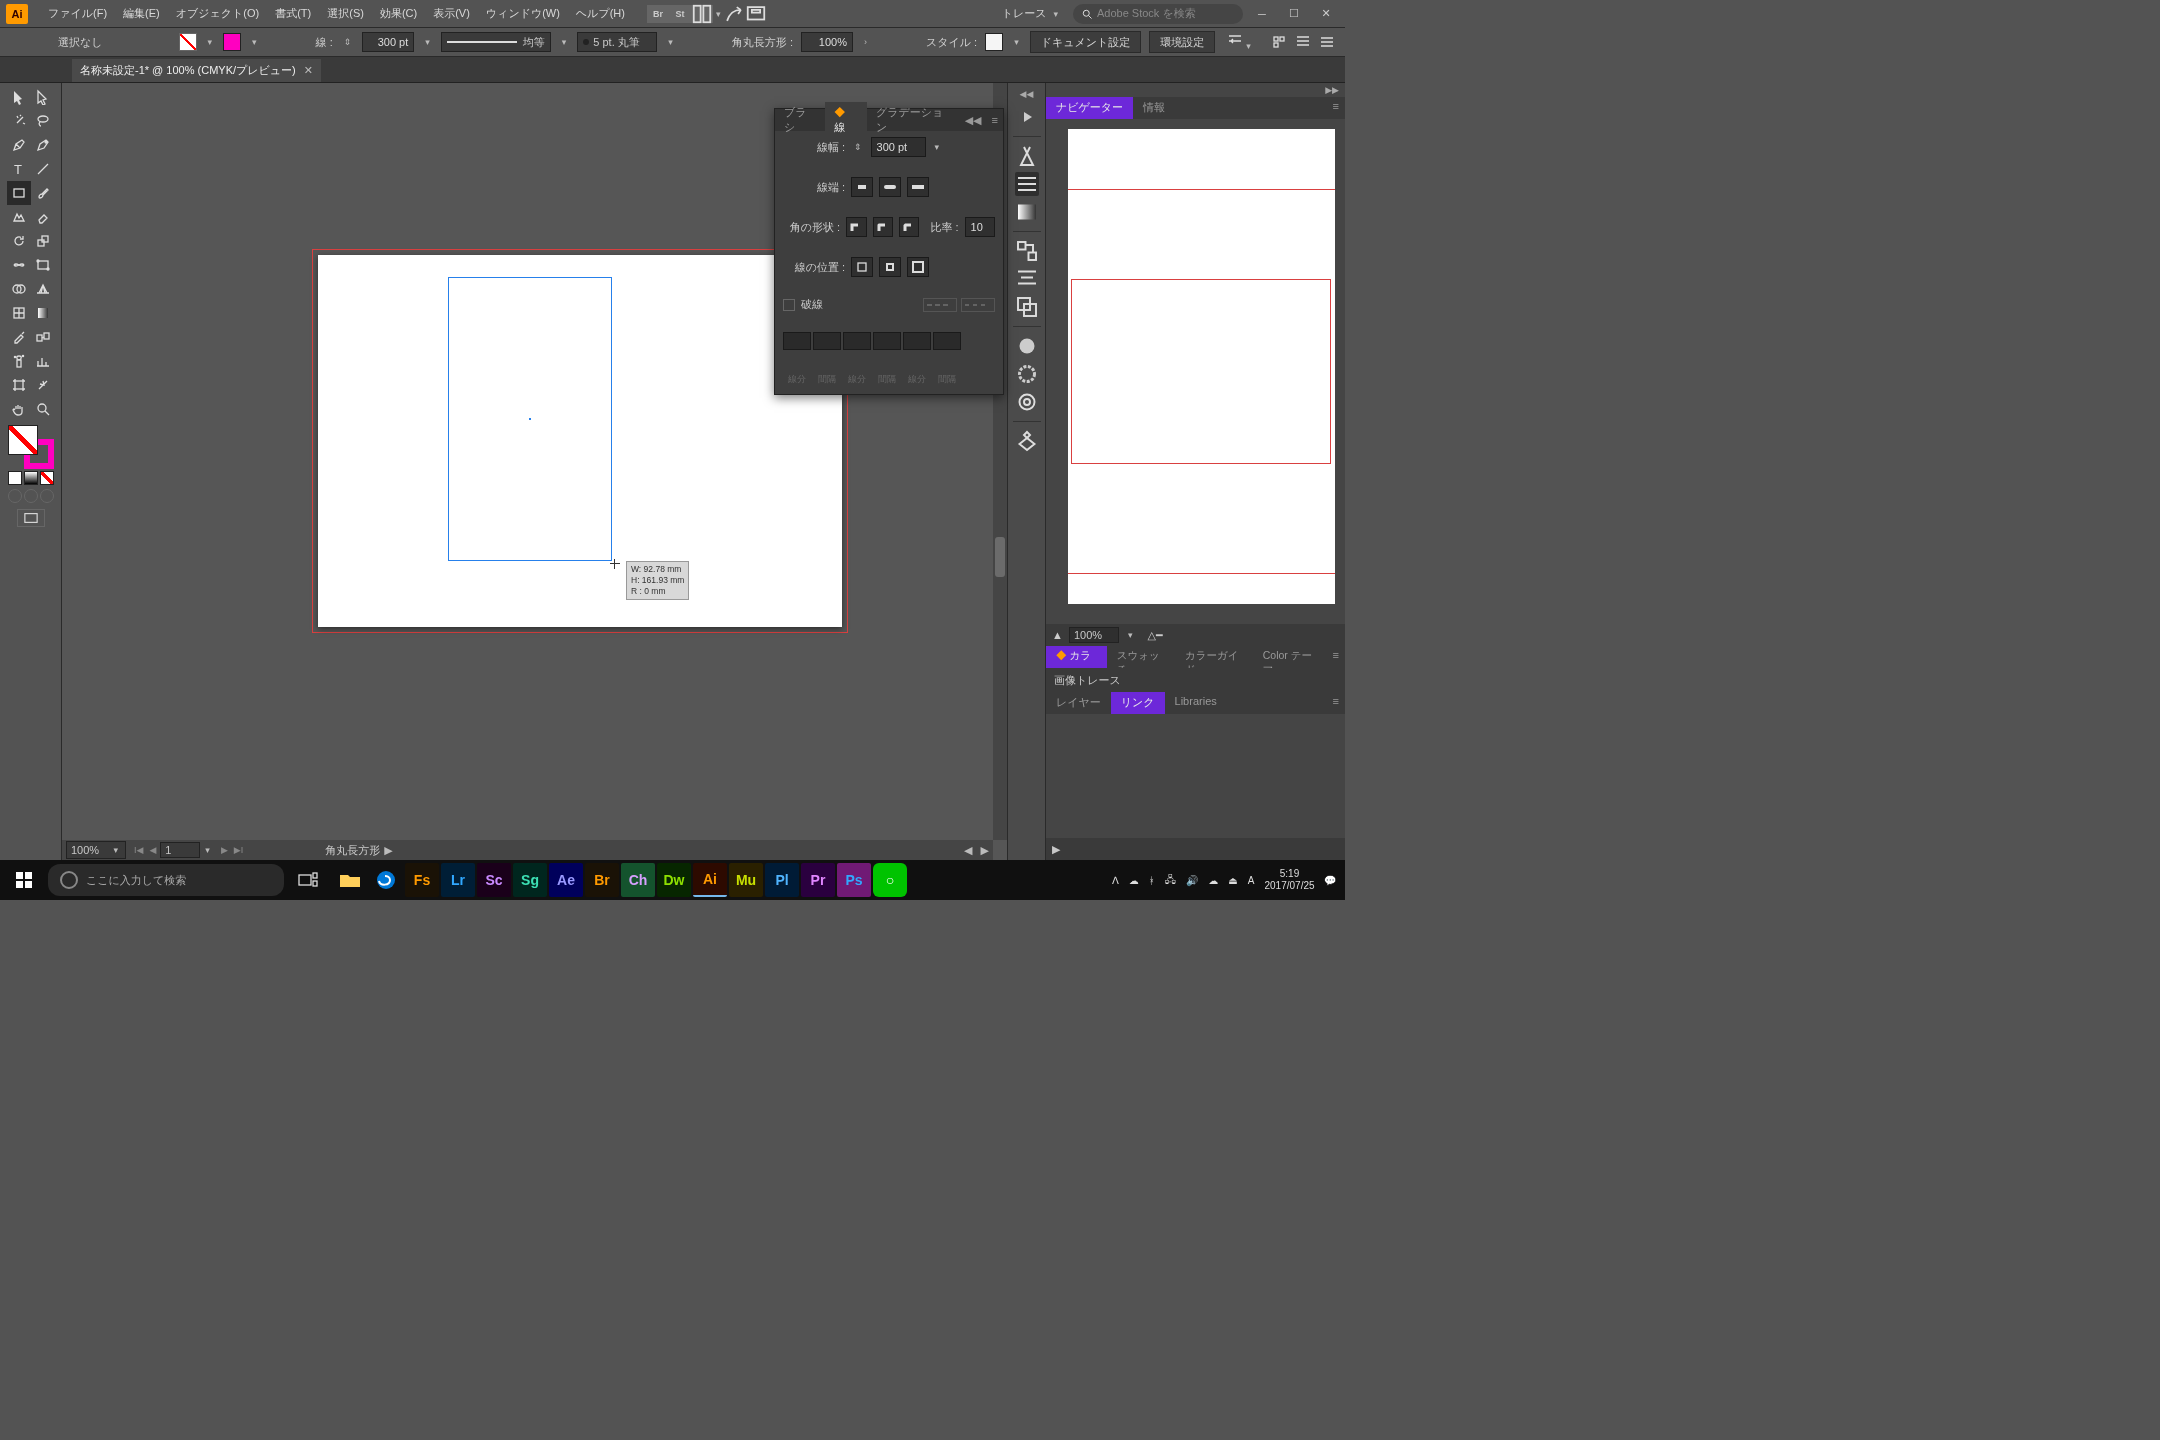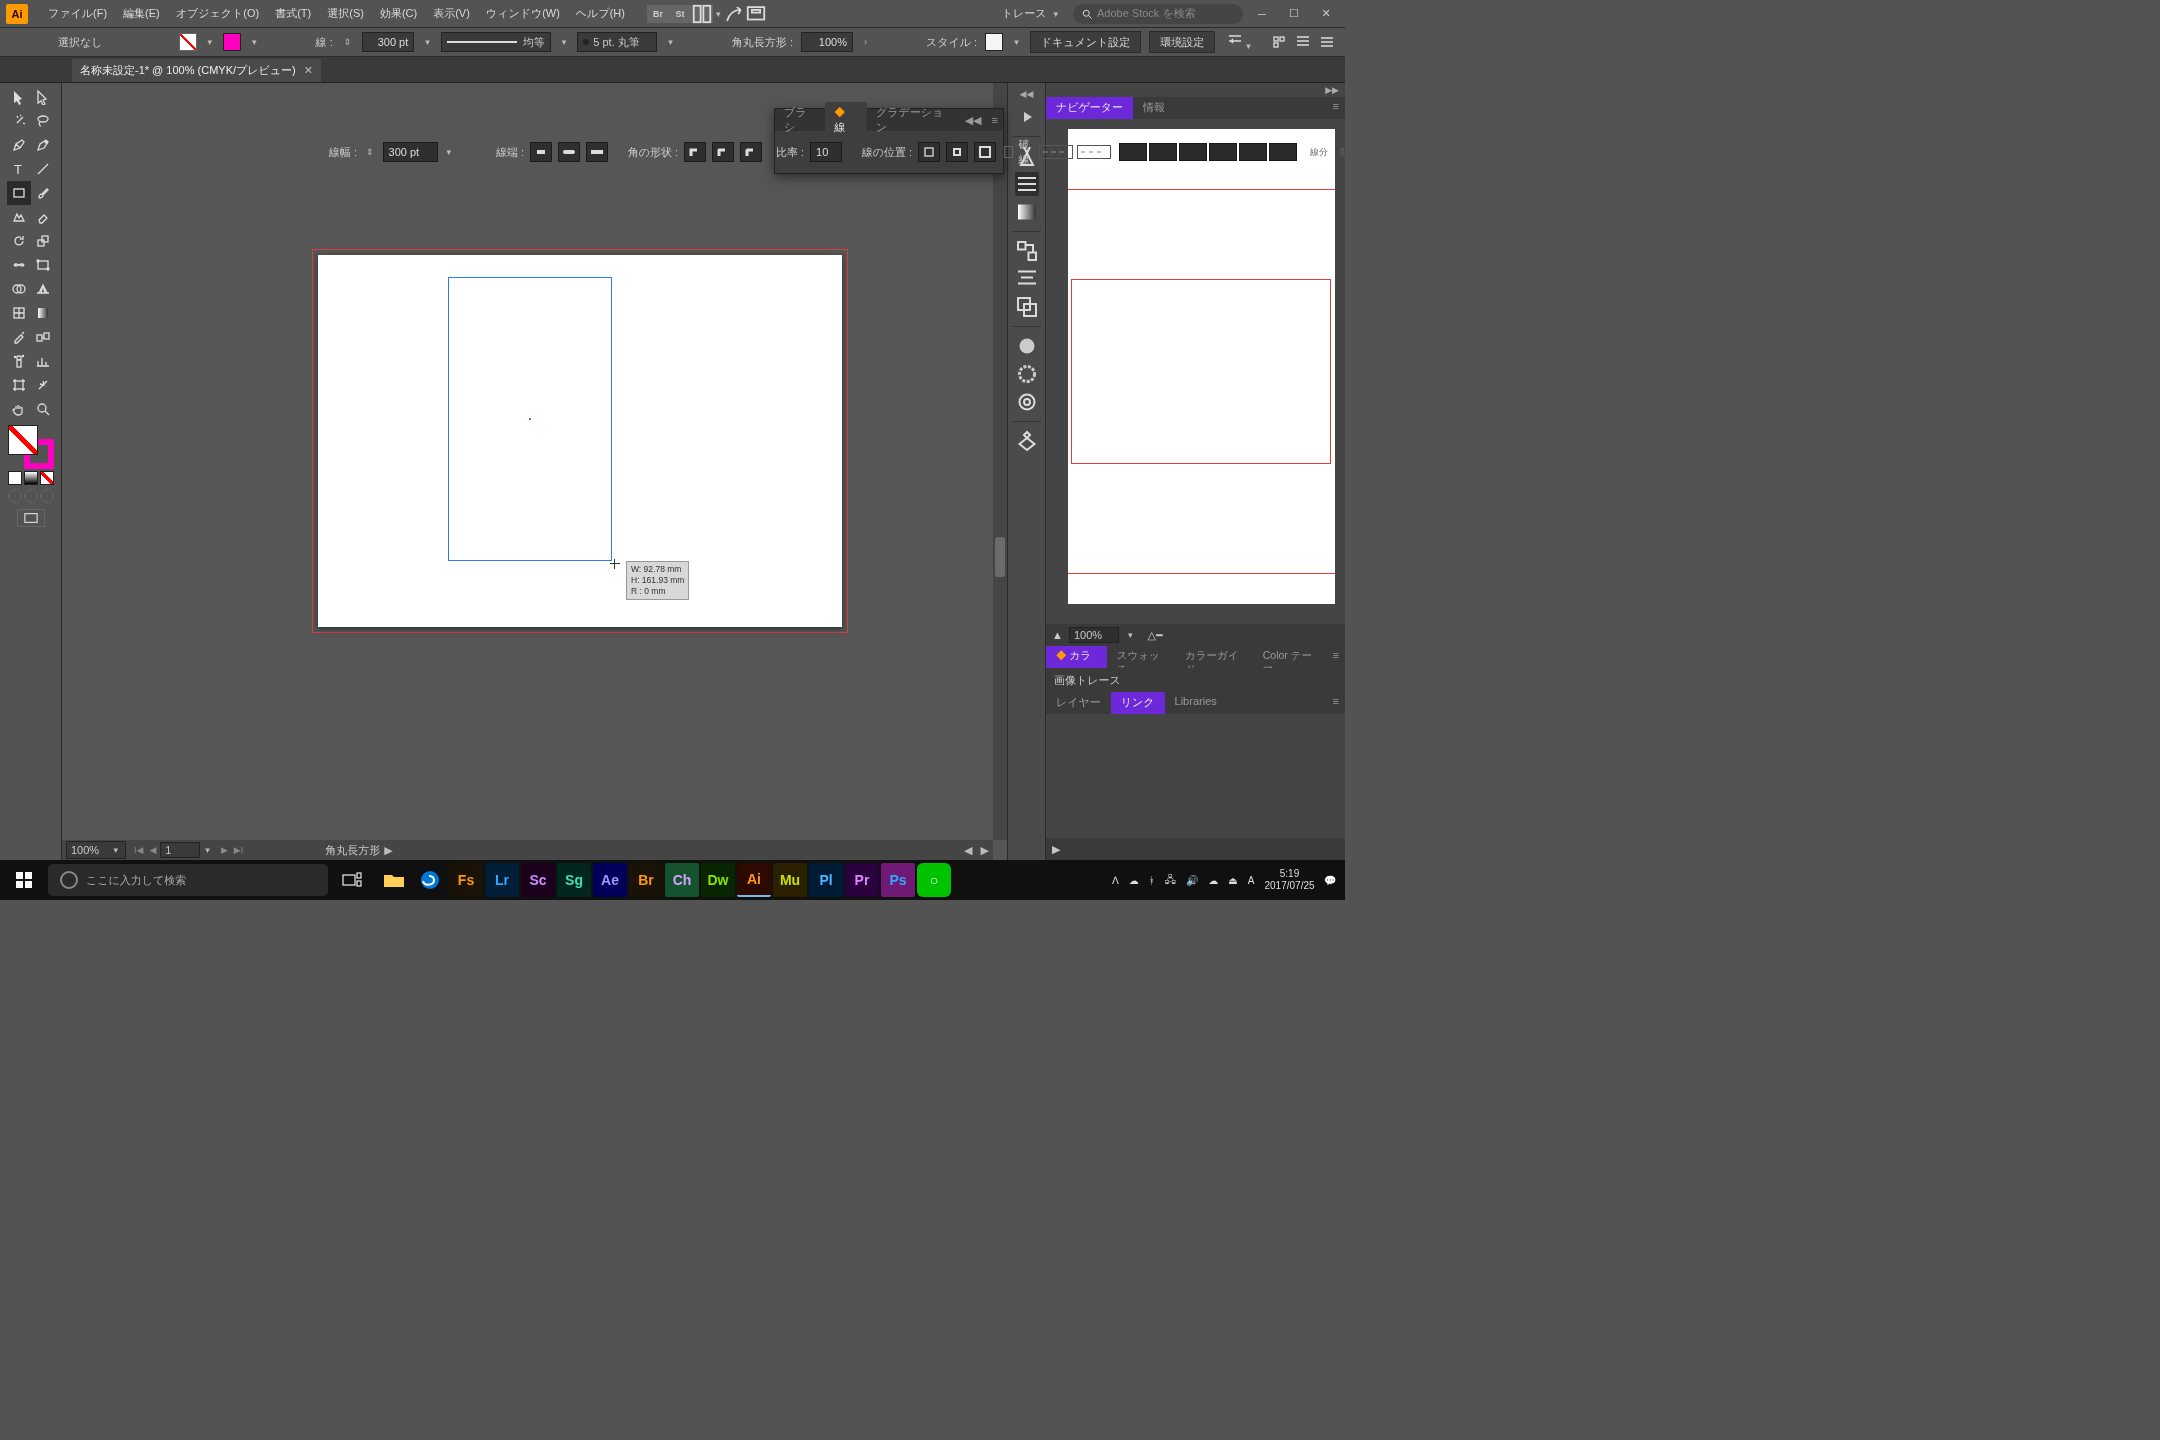--- a/index.html
+++ b/index.html
@@ -100,35 +100,35 @@
 .nav-zoom-bar .zm-val{width:50px;height:16px;background:#2f2f2f;border:1px solid #222;display:flex;align-items:center;padding:0 4px;}
 .panel-title-bar{height:24px;background:#3a3a3a;display:flex;align-items:center;padding:0 8px;color:#ccc;}
 .panel-body{flex:1;background:#454545;min-height:40px;}
 .panel-tab-row{display:flex;background:#3a3a3a;height:22px;}
 
 
 .float-panel { position: absolute; left: 774px; top: 108px; width: 230px; background: #3e3e3e; border: 1px solid #222; box-shadow: 0 3px 10px rgba(0,0,0,.5); z-index: 50;}
 .float-panel .fp-tabs{display:flex;height:22px;background:#333;align-items:center;}
 .float-panel .fp-tab{padding:3px 9px;color:#999;font-size:11px;}
 .float-panel .fp-tab.active{background:#3e3e3e;color:#e8e8e8;}
-.float-panel .fp-body{padding:6px 8px;display:flex;flex-direction:row;gap:8px;justify-content:center;}
+.float-panel .fp-body{padding:6px 8px;display:flex;flex-direction:column;gap:20px;}
 .fp-row{display:flex;align-items:center;gap:6px;}
 .fp-row .r-label{width:62px;text-align:right;color:#ccc;}
 .fp-field{height:20px;background:#2f2f2f;border:1px solid #1a1a1a;display:flex;align-items:center;padding:0 5px;color:#ddd;}
 .fp-btn{width:22px;height:20px;background:#2f2f2f;border:1px solid #1a1a1a;display:flex;align-items:center;justify-content:center;}
 .fp-btn svg{width:12px;height:12px;}
 .fp-dash-row .dash-cell{width:28px;height:18px;background:#2a2a2a;border:1px solid #1a1a1a;display:flex;align-items:center;justify-content:center;font-size:9px;color:#666;}
 .fp-chk{width:12px;height:12px;border:1px solid #666;display:inline-block;}
 .fp-dash-toggle{display:flex;gap:4px;margin-left:auto;}
 .dash-line-icon{width:34px;height:14px;border:1px solid #555;display:flex;align-items:center;justify-content:center;}
 
 
 .taskbar { position: absolute; left:0; right:0; bottom:0; height: 40px; background: #101010; display: flex; align-items: center; }
 .tb-btn { width: 48px; height: 40px; display: flex; align-items: center; justify-content: center; color: #ddd; }
-.tb-search { height: 32px; width: 280px; background: #2a2a2a; display: flex; align-items: center; padding: 8px 12px; color: #aaa; gap:8px; border-radius:5px;}
+.tb-search { height: 32px; width: 236px; background: #2a2a2a; display: flex; align-items: center; padding: 8px 12px; color: #aaa; gap:8px; border-radius:12px;}
 .tb-search .cortana{width:18px;height:18px;border:2px solid #888;border-radius:50%;}
 .tb-icons { display: flex; align-items: center; }
 .tb-app { width: 34px; height: 34px; margin: 0 1px; display: flex; align-items: center; justify-content: center; font-size: 14px; font-weight: bold; border-radius:2px;}
 .tb-app.ai{background:#2d0a00;color:#ff9a00;border-bottom:2px solid #76b9ed;}
 .tb-app.generic{ color:#e0e0e0;}
 .tb-tray { margin-left: auto; display: flex; align-items: center; gap: 10px; padding-right: 8px; color: #ddd; font-size: 10px;}
 .tb-clock{text-align:center;line-height:1.2;font-size:10px;}
 
 
 .ico{stroke:#ddd;stroke-width:1.3;fill:none;}

